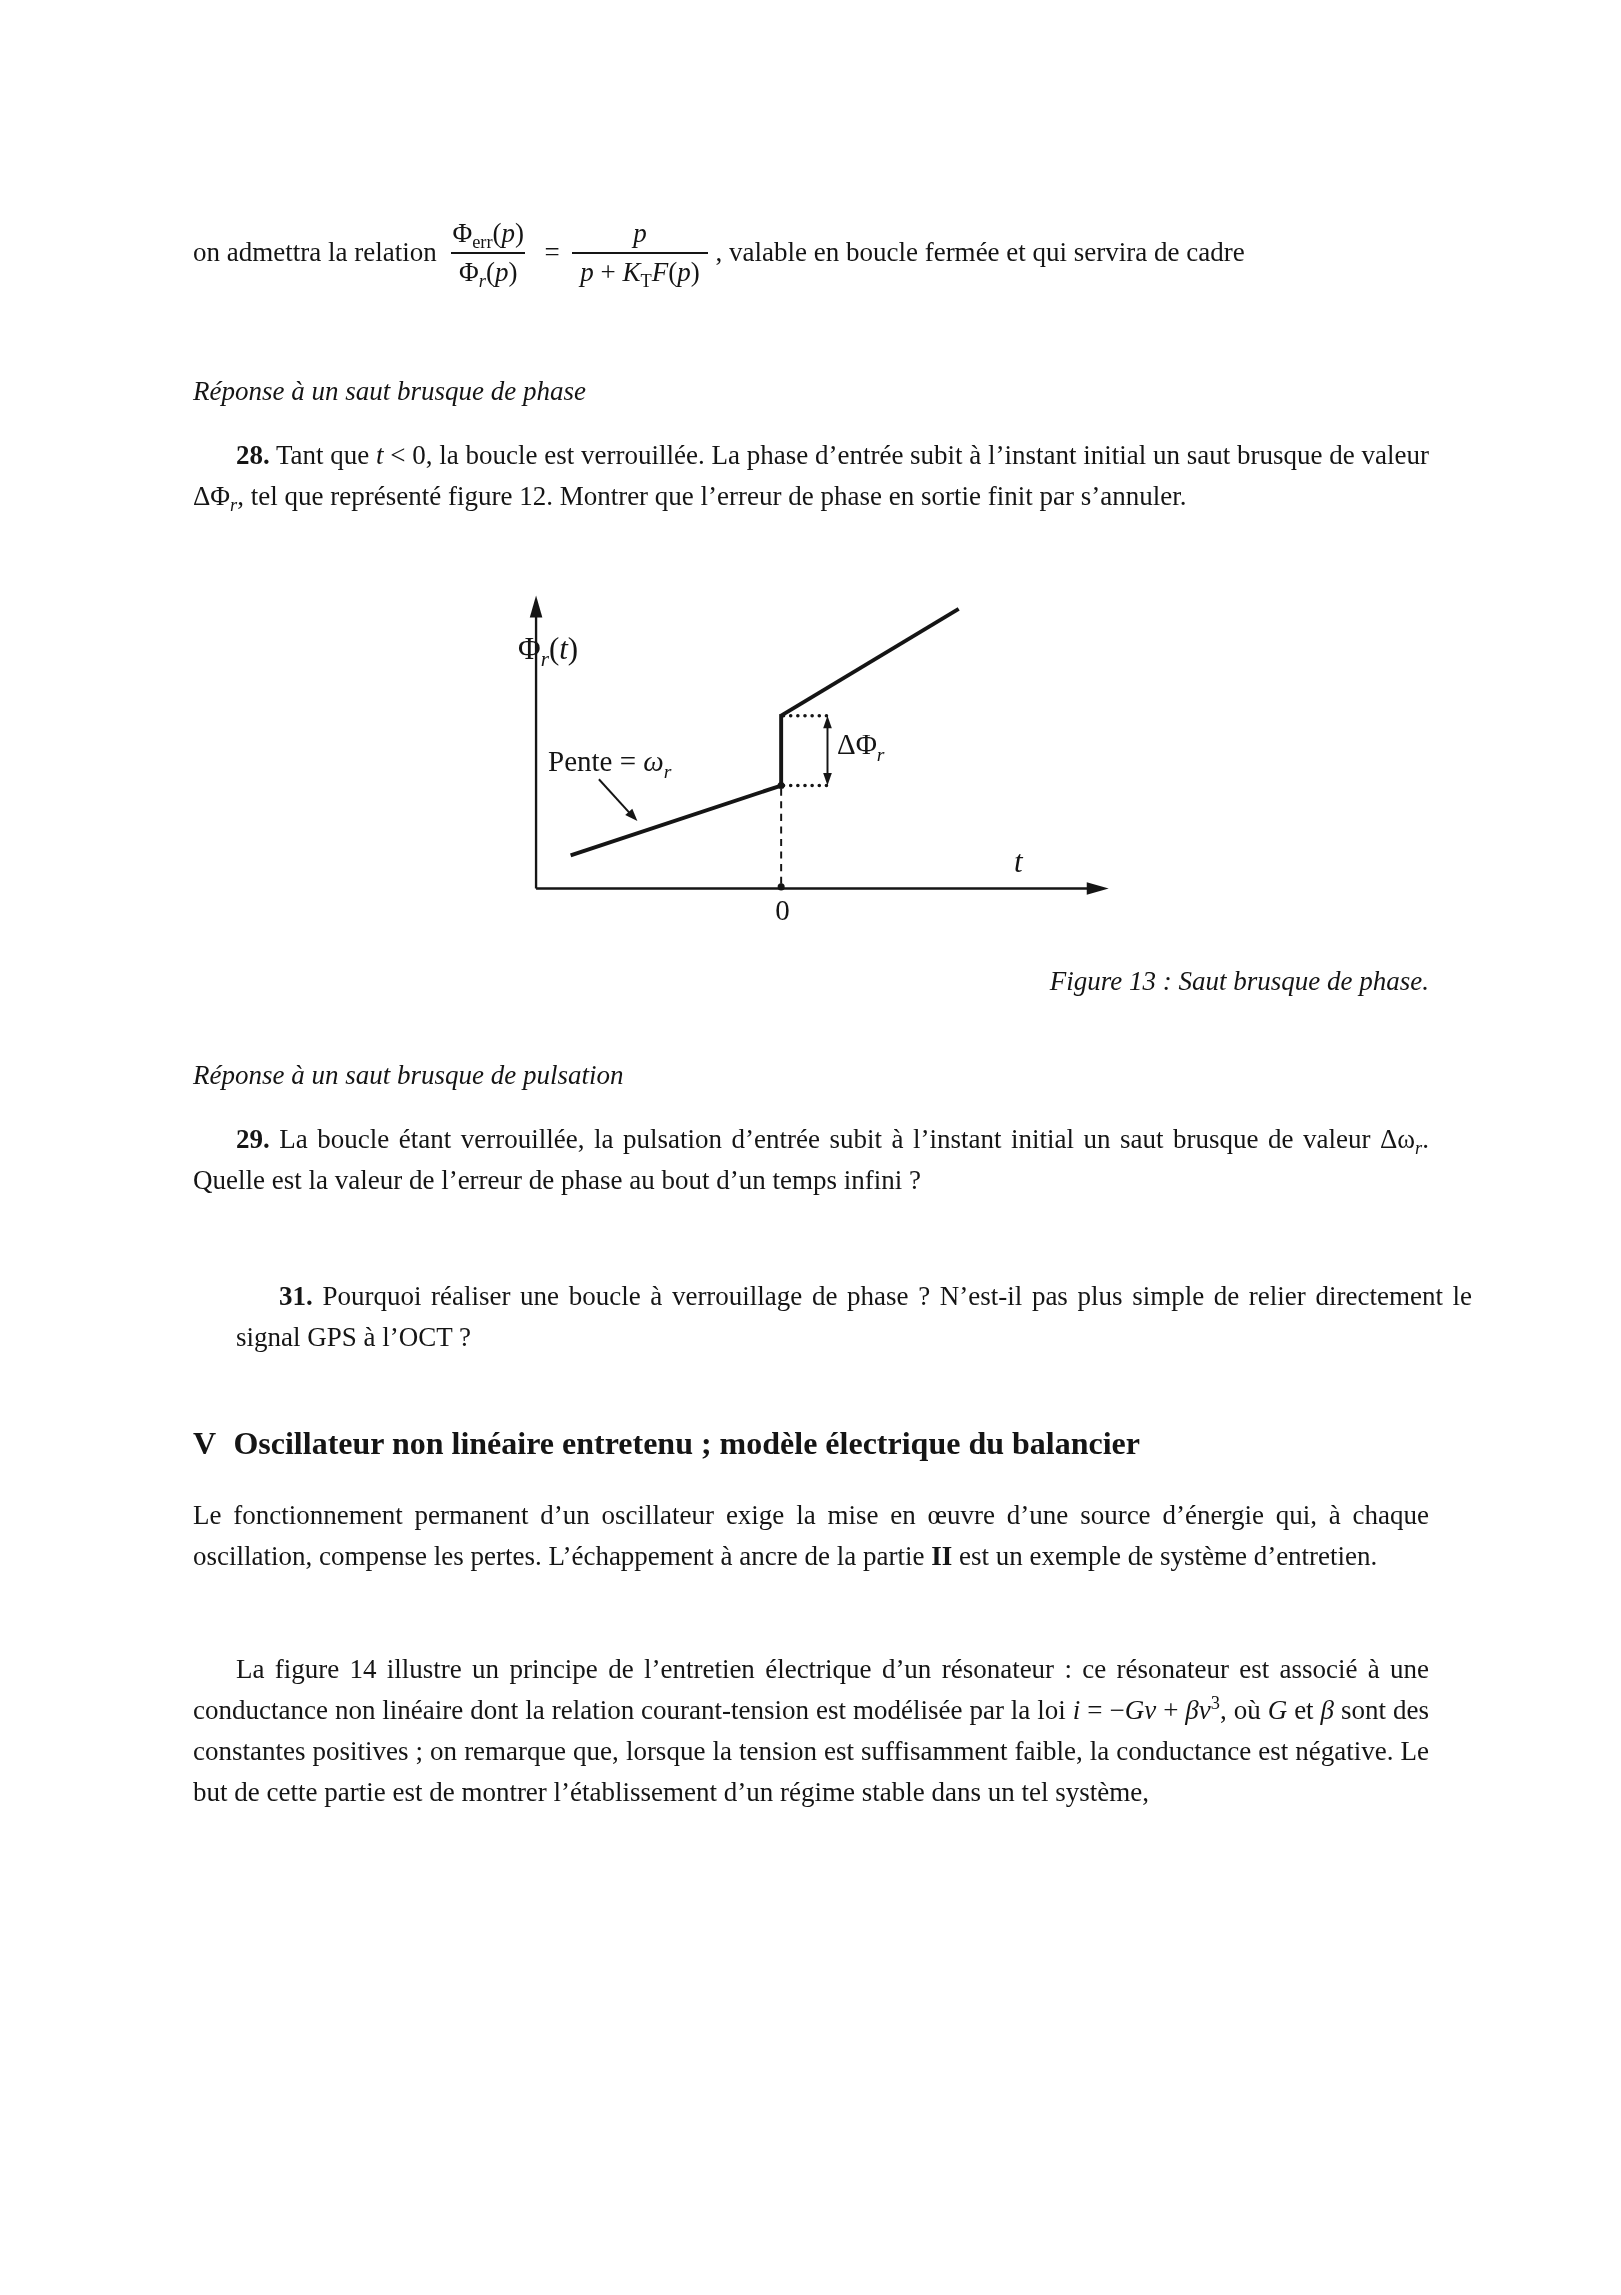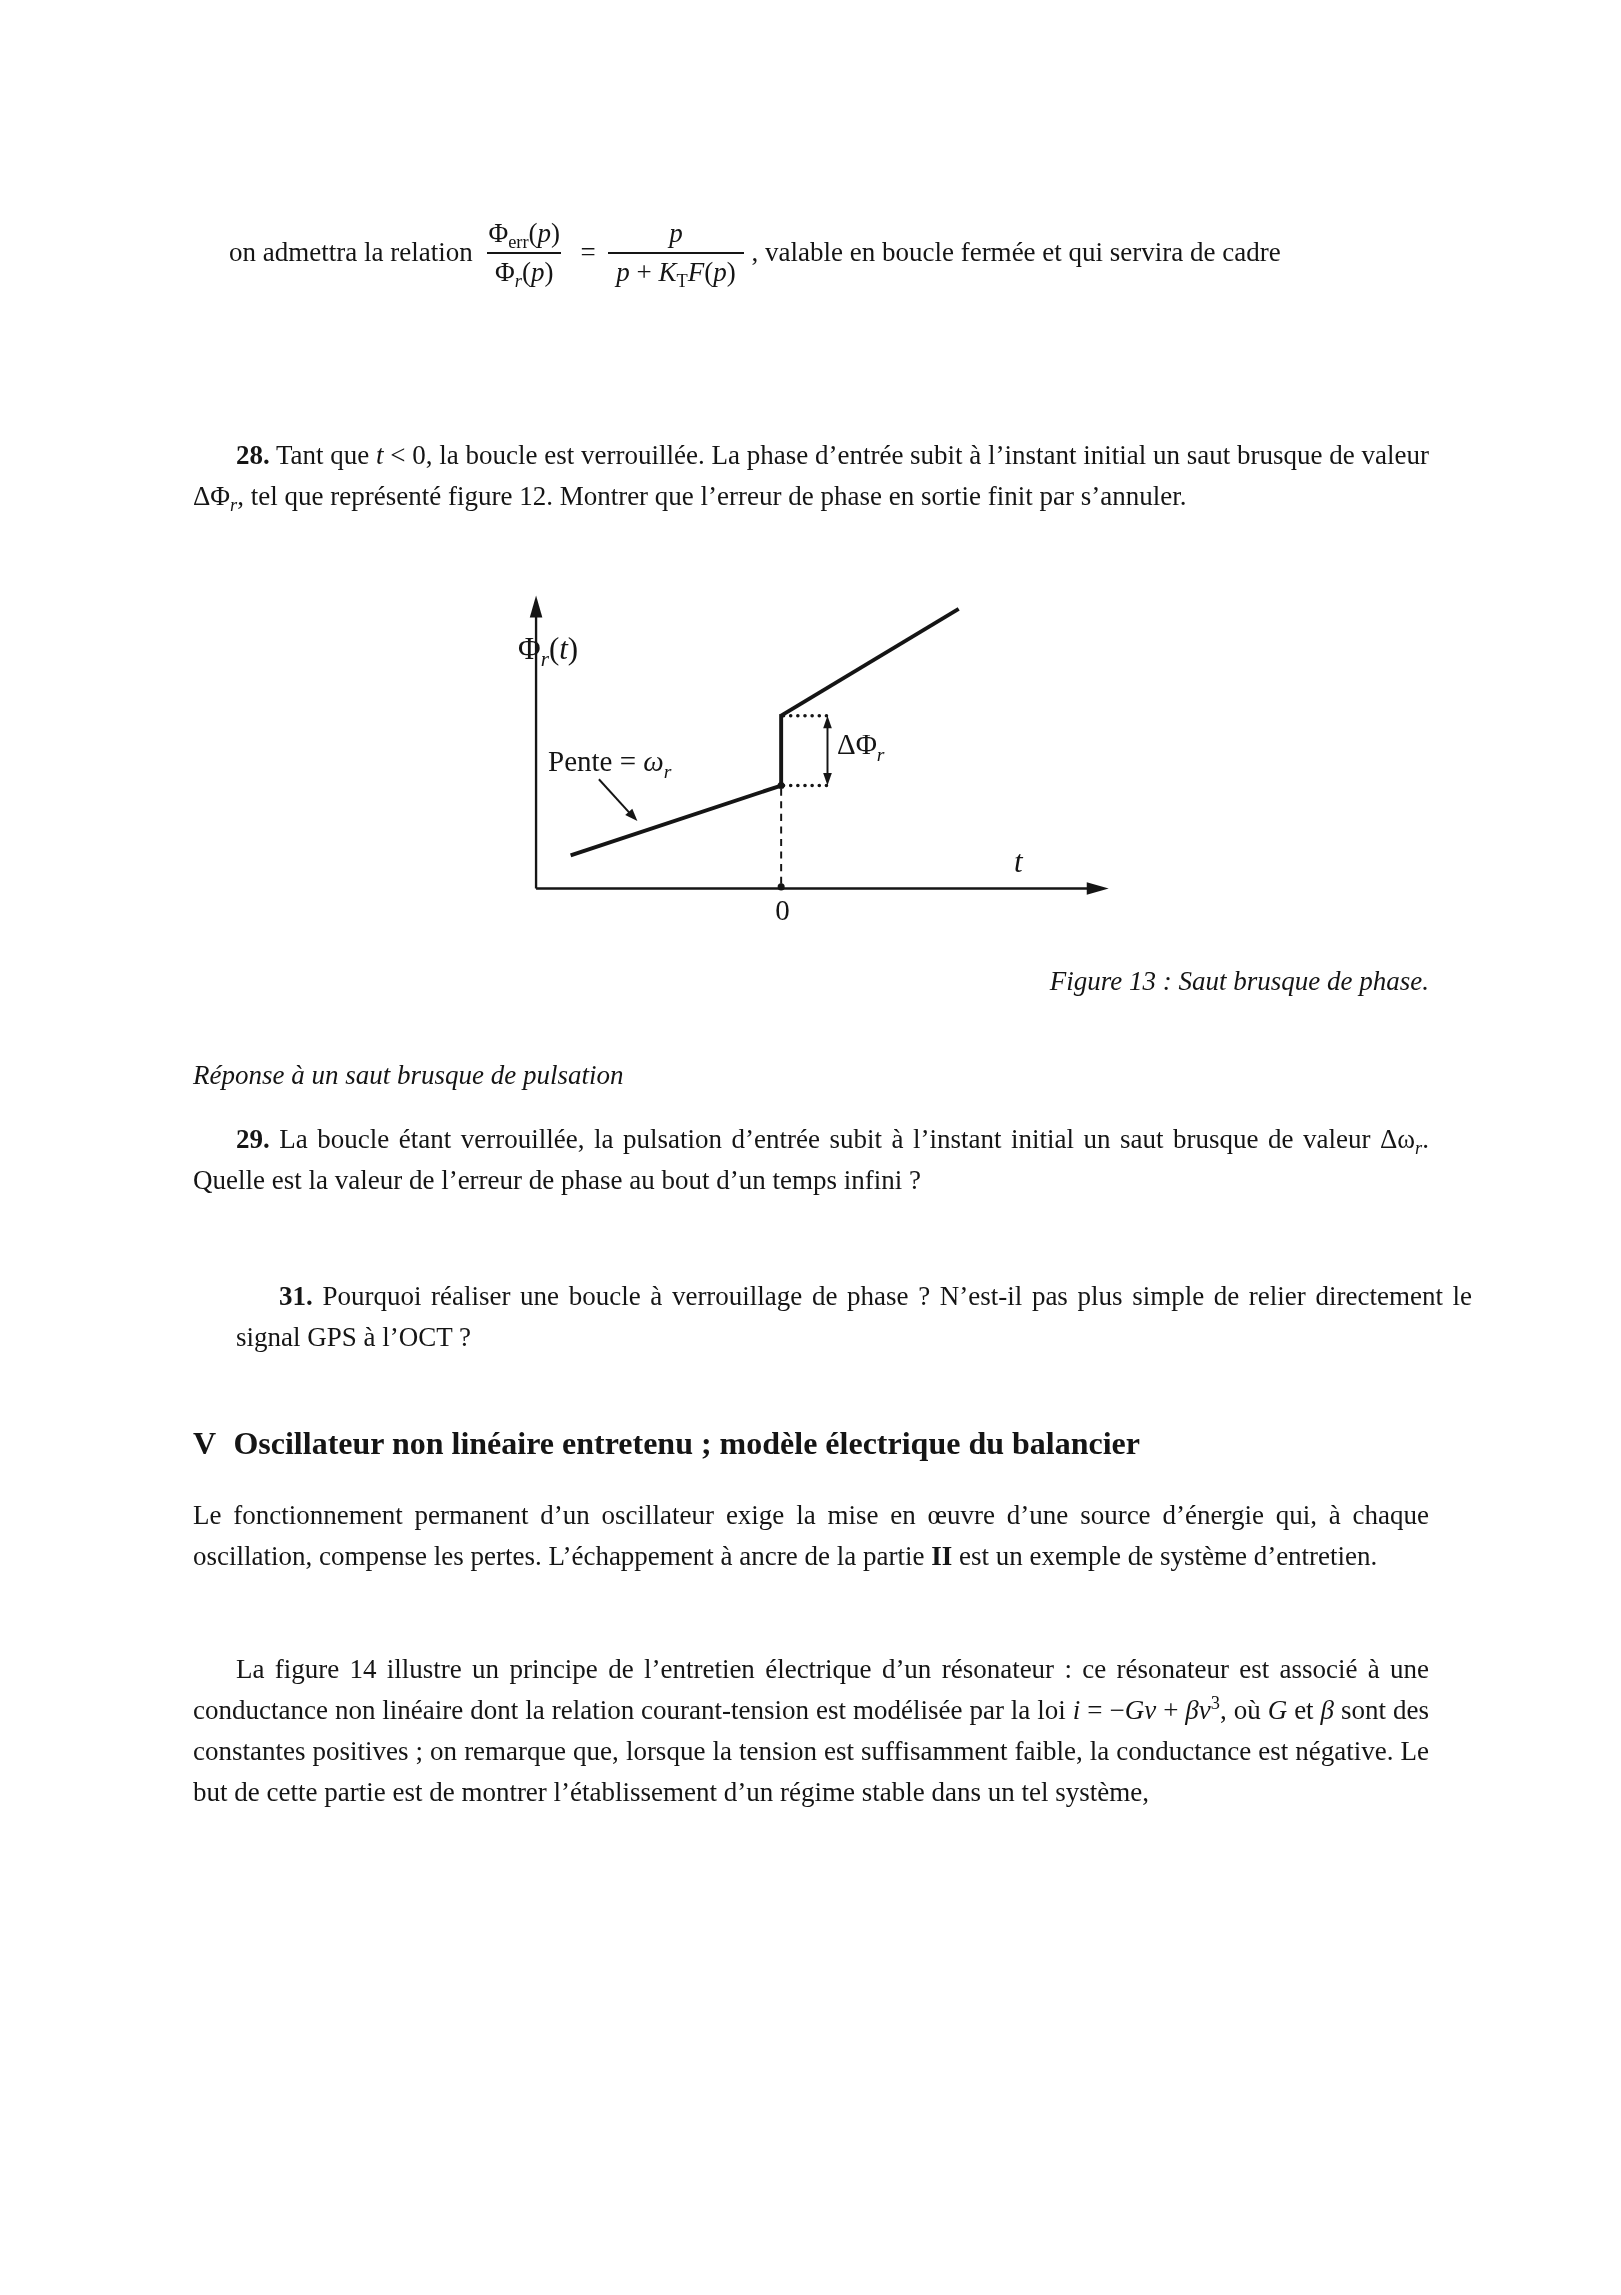--- a/index.html
+++ b/index.html
@@ -39,36 +39,37 @@
 
   
   .fig-svg{ position:absolute; left:518px; top:593px; }
   .figlabel{ position:absolute; font-size:29px; line-height:31px; white-space:nowrap; }
 </style>
 </head>
 <body>
 
 <div class="page">
 
-  <div class="block" style="top:214px;margin-left:36px;">
+  <div class="block" style="top:214px;">
     <div class="introline">
       <span>on admettra la relation</span>
       <span class="frac">
         <span class="num"><span>Φ</span><sub>err</sub><span>(</span><span style="font-style: italic;">p</span><span>)</span></span>
         <span class="den"><span>Φ</span><sub style="font-style: italic;">r</sub><span>(</span><span style="font-style: italic;">p</span><span>)</span></span>
       </span>
       <span class="eq">=</span>
       <span class="frac">
         <span class="num"><span style="font-style: italic;">p</span></span>
         <span class="den"><span style="font-style: italic;">p</span><span> + </span><span style="font-style: italic;">K</span><sub>T</sub><span style="font-style: italic;">F</span><span>(</span><span style="font-style: italic;">p</span><span>)</span></span>
       </span>
       <span>, valable en boucle fermée et qui servira de cadre</span>
     </div>
   </div>
 
+  <div class="block ital" style="top:371px;">Réponse à un saut brusque de phase</div>
 
   <div class="block indent" style="top:435px;"><span style="font-weight: 700;">28.</span><span> Tant que </span><span style="font-style: italic;">t</span><span> &lt; 0, la boucle est verrouillée. La phase d’entrée subit à l’instant initial un saut brusque de valeur ΔΦ</span><sub style="font-style: italic;">r</sub><span>, tel que représenté figure 12. Montrer que l’erreur de phase en sortie finit par s’annuler.</span></div>
 
   <svg class="fig-svg" width="597" height="338" viewBox="0 0 760 430">
 
     <line x1="23" y1="376" x2="23" y2="22" stroke="#151515" stroke-width="3"></line>
     <polygon points="23,3 15,31 31,31" fill="#151515"></polygon>
 
     <line x1="23" y1="376" x2="730" y2="376" stroke="#151515" stroke-width="3"></line>
     <polygon points="752,376 724,368 724,384" fill="#151515"></polygon>

